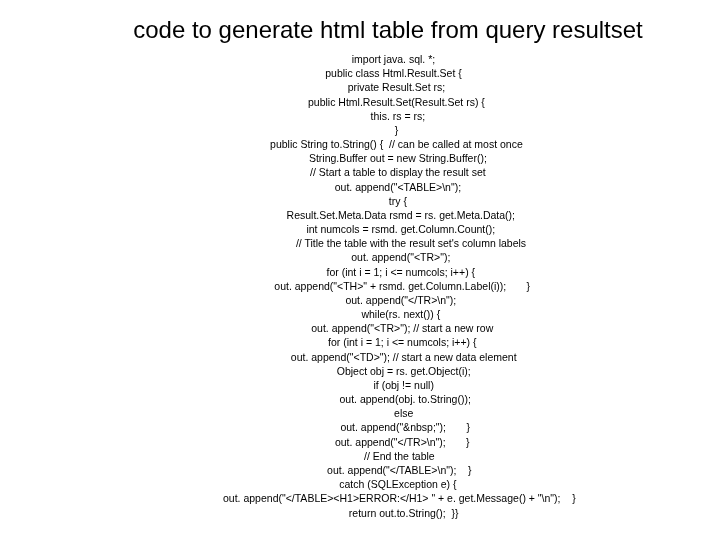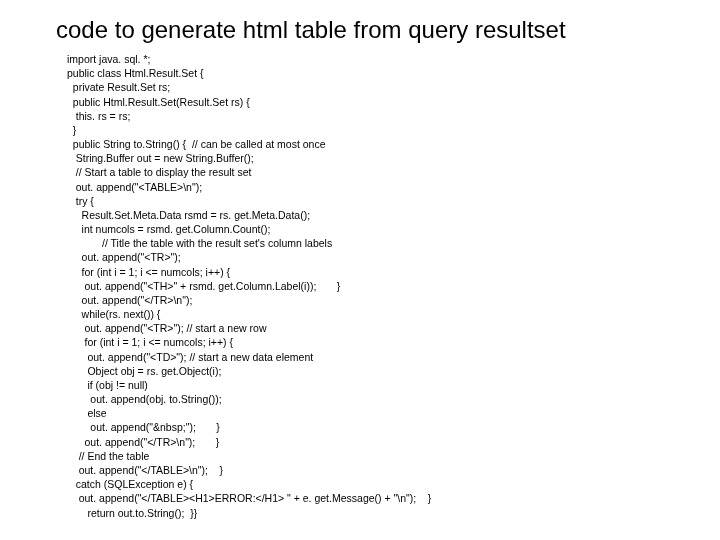--- a/index.html
+++ b/index.html
@@ -1,15 +1,15 @@
 <!DOCTYPE html>
 <html><head>
 <meta charset="utf-8">
 <style>
-  * { margin: 0; padding: 0; box-sizing: border-box; }
+  * { margin: 0; padding: 0; box-sizing: border-box; text-align: center; }
   body {
     width: 720px;
     height: 540px;
     background: #ffffff;
     font-family: Arial, Helvetica, sans-serif;
     overflow: hidden;
   }
   .slide {
     width: 100%;
     height: 100%;

